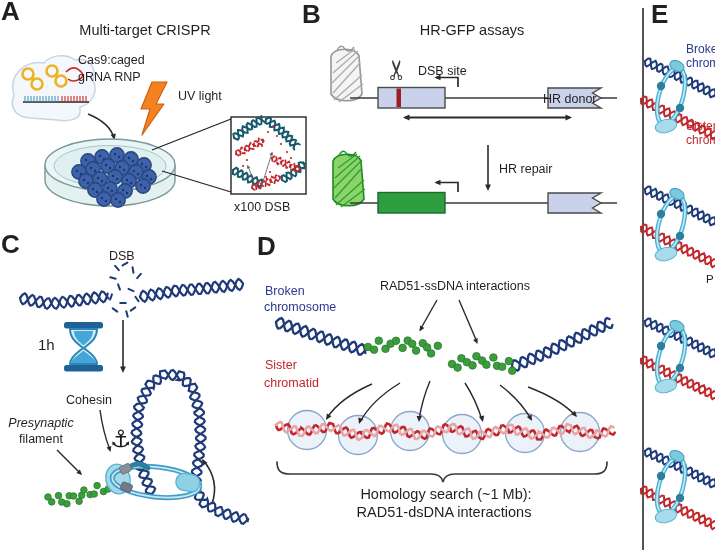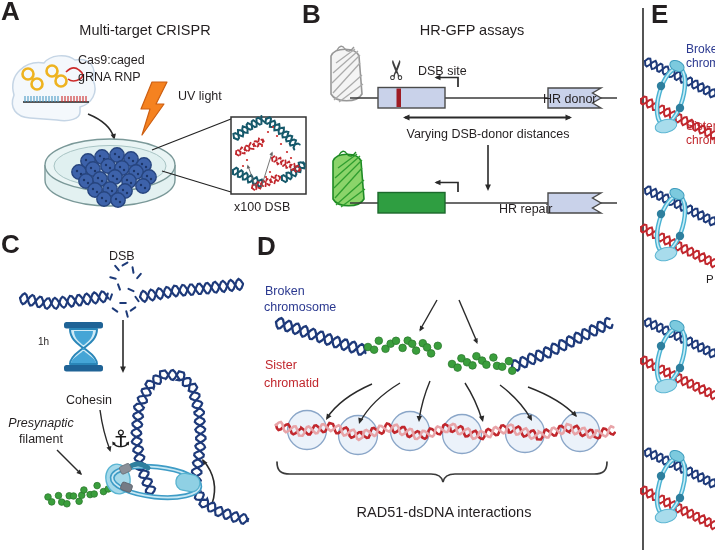--- a/index.html
+++ b/index.html
@@ -3,21 +3,21 @@
 <meta charset="utf-8">
 <style>
   html,body{margin:0;padding:0;background:#fff;}
   .fig{position:relative;width:715px;height:550px;background:#ffffff;overflow:hidden;
        font-family:"Liberation Sans",sans-serif;color:#231f20;}
   .fig svg{position:absolute;left:0;top:0;}
   .t{position:absolute;white-space:nowrap;font-size:12.5px;line-height:1.18;}
   .ctr{transform:translateX(-50%);text-align:center;}
   .pl{font-size:26px;font-weight:700;letter-spacing:-.5px;line-height:1;}
   .s14{font-size:14.5px;}
-  .s15{font-size:10px;}
+  .s15{font-size:15px;}
   .blue{color:#2b3990;}
   .red{color:#c1272d;}
   .icon{font-family:"DejaVu Sans",sans-serif;color:#1a1a1a;}
   .scis{font-size:27px;transform:rotate(-90deg);color:#3f3f3f;}
   .anch{font-size:24px;}
 </style>
 </head>
 <body>
 
 <div class="fig">
@@ -408,37 +408,38 @@
   <div class="t" style="left:78px;top:53px;">Cas9:caged</div>
   <div class="t" style="left:78px;top:70px;">gRNA RNP</div>
   <div class="t" style="left:170px;top:89px;margin-left:8px;">UV light</div>
   <div class="t" style="left:234px;top:200px;">x100 DSB</div>
 
   <div class="t pl" style="left:302px;top:1px;">B</div>
   <div class="t s14 ctr" style="left:472px;top:22px;">HR-GFP assays</div>
   <div class="t icon scis" style="left:386px;top:54px;">✂</div>
   <div class="t" style="left:418px;top:64px;text-align:center;">DSB site</div>
   <div class="t" style="left:543px;top:56px;margin-top:36px;">HR donor</div>
-  <div class="t ctr" style="left:488px;top:127px;">Varying DSB-donor distances</div>
-  <div class="t" style="left:499px;top:162px;margin-top:40px;">HR repair</div>
+  <div class="t" style="left:499px;top:162px;">HR repair</div>
 
   <div class="t pl" style="left:1px;top:231px;"></div>
   <div class="t pl" style="left:1px;top:231px;">C</div>
   <div class="t" style="left:109px;top:249px;">DSB</div>
   <div class="t s15" style="left:38px;top:336px;">1h</div>
   <div class="t icon anch" style="left:110px;top:425px;">⚓</div>
   <div class="t" style="left:66px;top:393px;">Cohesin</div>
   <div class="t ctr" style="left:41px;top:416px;font-style:italic;">Presynaptic</div>
   <div class="t ctr" style="left:41px;top:432px;">filament</div>
 
   <div class="t pl" style="left:257px;top:233px;">D</div>
+  <div class="t ctr" style="left:455px;top:279px;">RAD51-ssDNA interactions</div>
   <div class="t blue" style="left:265px;top:284px;">Broken</div>
   <div class="t blue" style="left:264px;top:300px;">chromosome</div>
   <div class="t red" style="left:265px;top:358px;">Sister</div>
   <div class="t red" style="left:264px;top:376px;">chromatid</div>
+  <div class="t s14 ctr" style="left:446px;top:486px;">Homology search (~1 Mb):</div>
   <div class="t s14 ctr" style="left:444px;top:504px;">RAD51-dsDNA interactions</div>
 
   <div class="t pl" style="left:651px;top:1px;">E</div>
   <div class="t blue" style="left:686px;top:42px;font-size:12px;">
     <div>Broken</div>
     <div>chromosome</div>
   </div>
   <div class="t red" style="left:686px;top:119px;font-size:12px;">
     <div>Sister</div>
     <div>chromatid</div>

